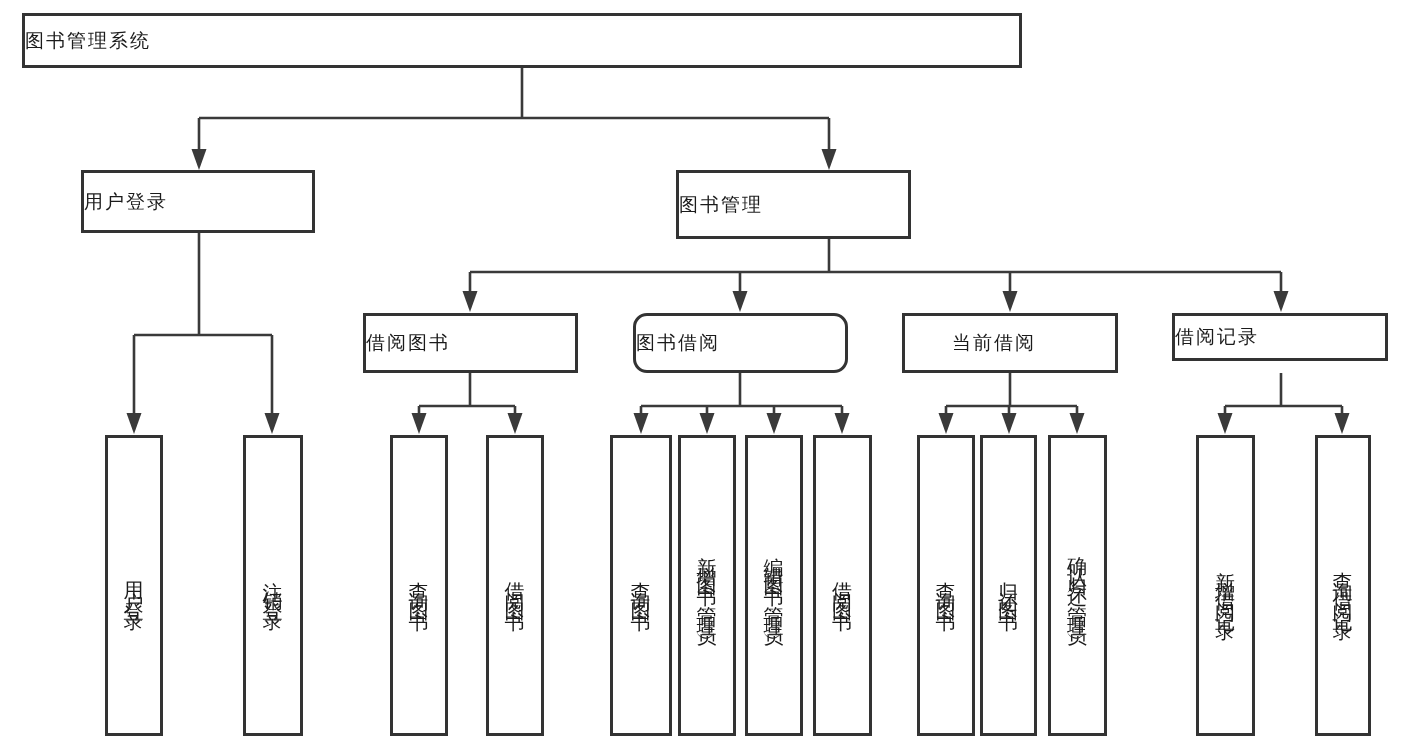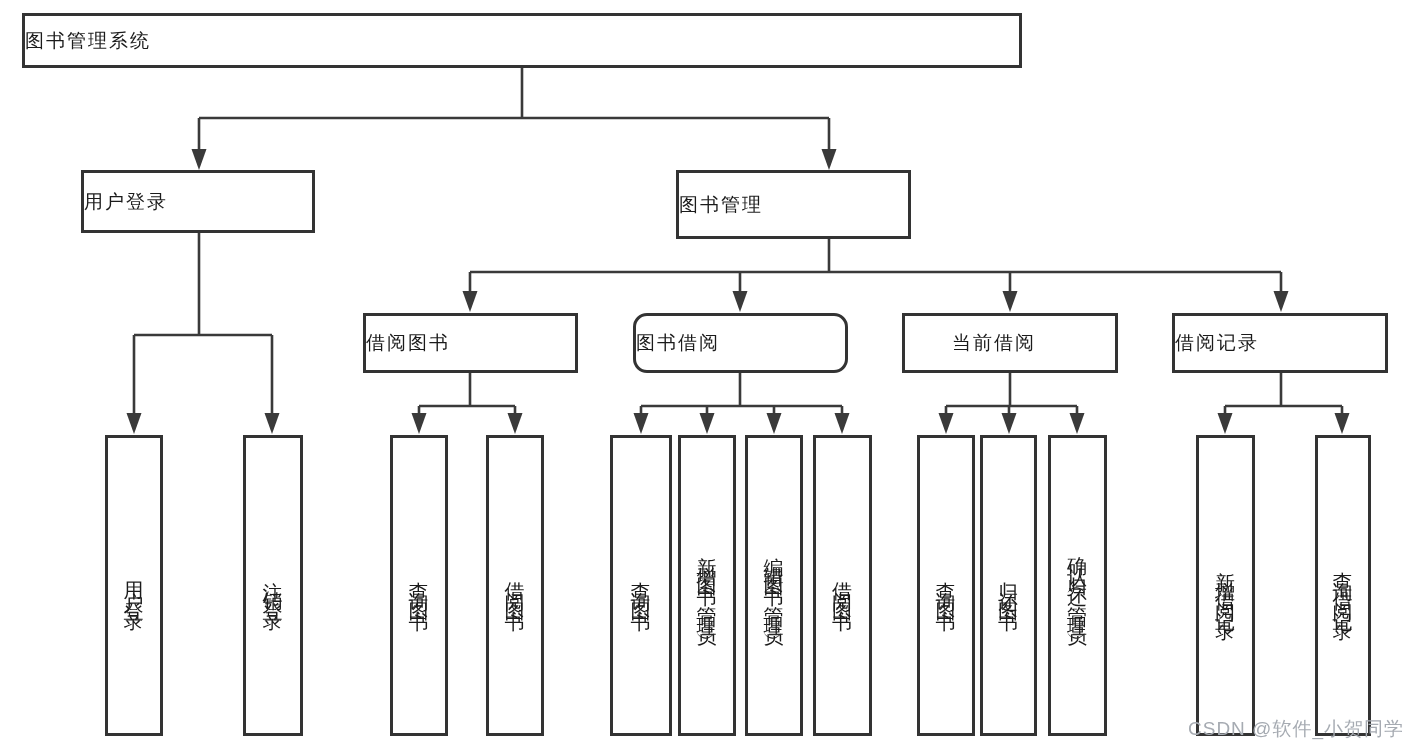--- a/index.html
+++ b/index.html
@@ -112,21 +112,21 @@
 
   <div class="box" style="left:363px; top:313px; width:215px; height:60px;">
     <span>借阅图书</span>
   </div>
   <div class="box" style="left:633px; top:313px; width:215px; height:60px;border-radius:14px;">
     <span>图书借阅</span>
   </div>
   <div class="box" style="left:902px; top:313px; width:216px; height:60px;padding-left:47px;">
     <span>当前借阅</span>
   </div>
-  <div class="box" style="left:1172px; top:313px; width:216px; height:60px;">
+  <div class="box" style="left:1172px; top:313px; width:216px; height:48px;">
     <span>借阅记录</span>
   </div>
 
   <div class="vbox" style="left:105px; top:435px; width:58px; height:301px;">
     <span>用户登录</span>
   </div>
   <div class="vbox" style="left:243px; top:435px; width:60px; height:301px;">
     <span>注销登录</span>
   </div>
 
@@ -160,15 +160,14 @@
     <span>确认归还（管理员）</span>
   </div>
 
   <div class="vbox" style="left:1196px; top:435px; width:59px; height:301px;">
     <span>新增借阅记录</span>
   </div>
   <div class="vbox" style="left:1315px; top:435px; width:56px; height:301px;">
     <span>查询借阅记录</span>
   </div>
 
-  <div class="watermark">CSDN @软件_小贺同学</div>
 
 </div>
 
 </body></html>

